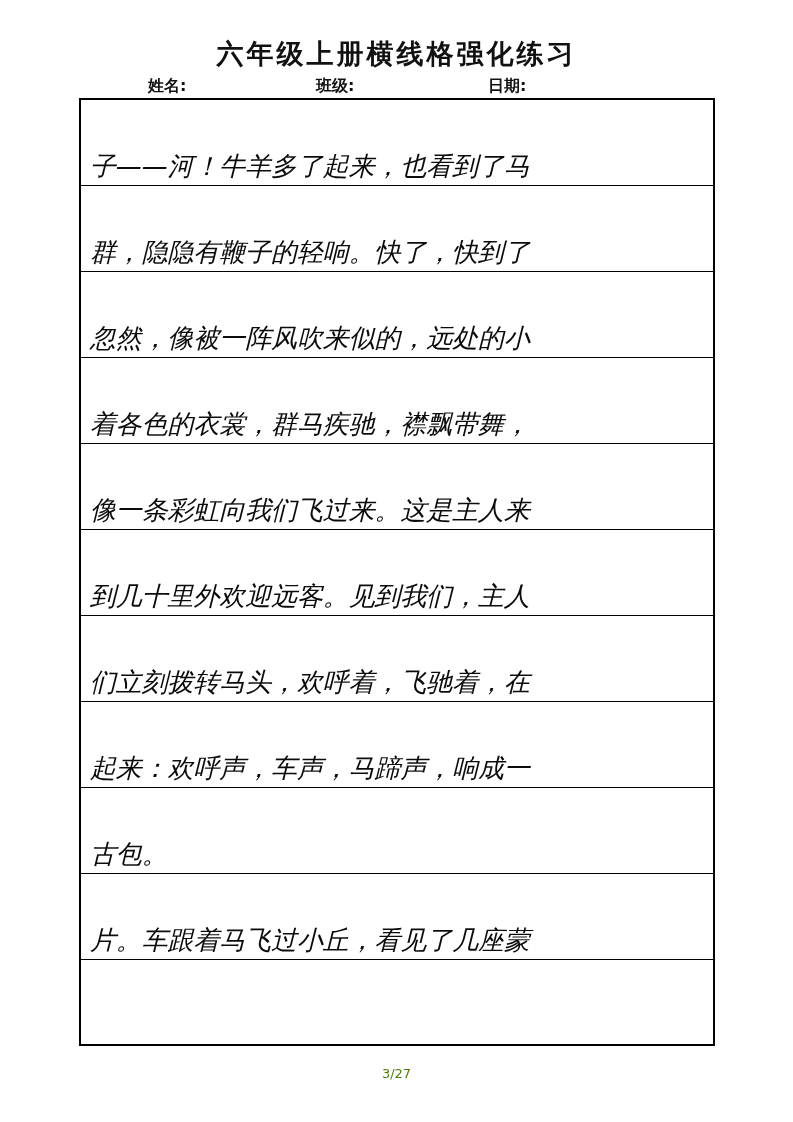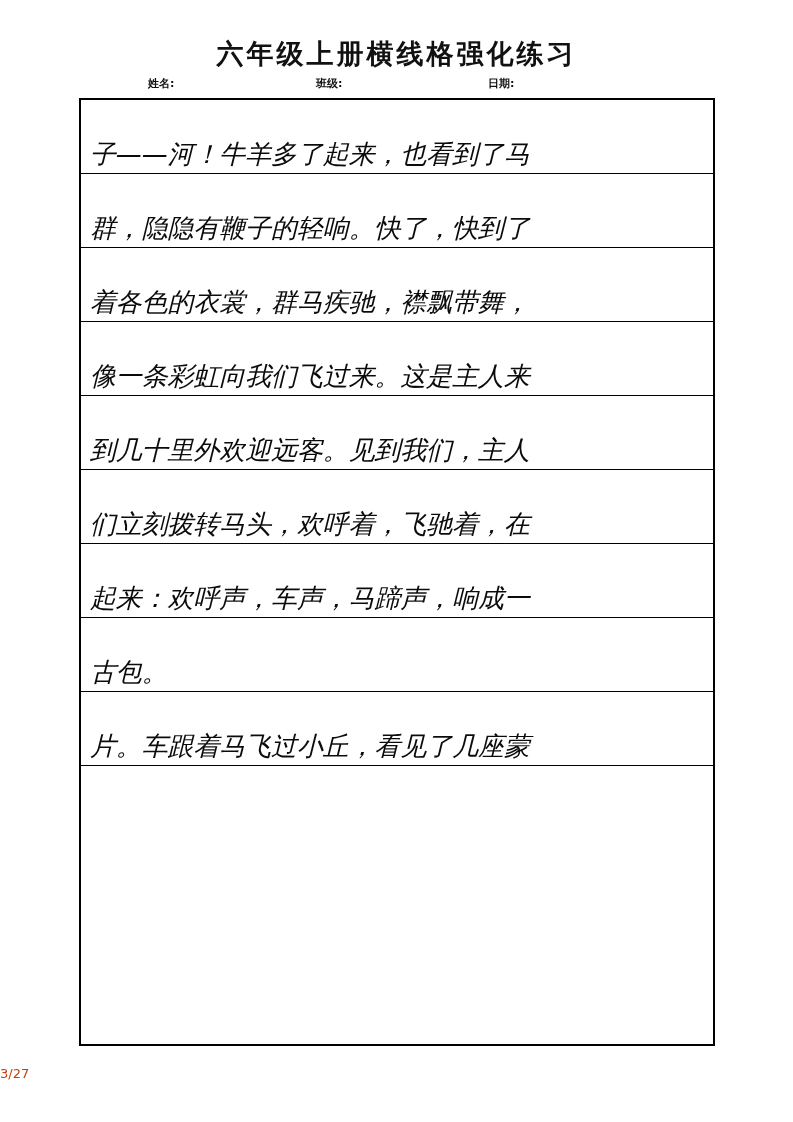--- a/index.html
+++ b/index.html
@@ -34,21 +34,21 @@
     font-weight: 700;
     color: #111;
   }
   .meta-row {
     position: absolute;
     left: 148px;
     top: 76px;
     width: 520px;
     height: 20px;
     font-family: "DejaVu Sans", sans-serif;
-    font-size: 11px;
+    font-size: 16px;
     font-weight: bold;
     color: #111;
   }
   .meta-item {
     position: absolute;
     white-space: nowrap;
   }
   .meta-name { left: 0px; }
   .meta-class { left: 160px; margin-left: 8px; }
   .meta-date { left: 340px; }
@@ -58,21 +58,21 @@
     left: 79px;
     top: 98px;
     width: 636px;
     height: 948px;
     border: 2px solid #000;
     box-sizing: border-box;
     background: #fff;
   }
   .row {
     position: relative;
-    height: 74px;
+    height: 86px;
     box-sizing: border-box;
     border-bottom: 1.5px solid #000;
     overflow: hidden;
   }
   .row:last-child {
     border-bottom: none;
   }
   .row .text {
     position: absolute;
     left: 9px;
@@ -87,24 +87,24 @@
     font-weight: 500;
     color: #0b0b0b;
     transform: scaleX(0.995);
     transform-origin: left bottom;
   }
   .footer {
     position: absolute;
     left: 0;
     top: 1066px;
     width: 793px;
-    text-align: left;
+    text-align: center;
     font-family: "DejaVu Sans", sans-serif;
     font-size: 13px;
-    color: #c2410c;
+    color: #4d7c0f;
   }
 </style>
 </head>
 <body>
 
 <div class="page">
 
   <div class="title">六年级上册横线格强化练习</div>
 
   <div class="meta-row">
@@ -112,20 +112,23 @@
     <span class="meta-item meta-class">班级:</span>
     <span class="meta-item meta-date">日期:</span>
   </div>
 
   <div class="sheet">
     <div class="row">
       <div class="text">子——河！牛羊多了起来，也看到了马</div>
     </div>
     <div class="row">
       <div class="text">群，隐隐有鞭子的轻响。快了，快到了</div>
+    </div>
+    <div class="row">
+      <div class="text">忽然，像被一阵风吹来似的，远处的小</div>
     </div>
     <div class="row">
       <div class="text">着各色的衣裳，群马疾驰，襟飘带舞，</div>
     </div>
     <div class="row">
       <div class="text">像一条彩虹向我们飞过来。这是主人来</div>
     </div>
     <div class="row">
       <div class="text">到几十里外欢迎远客。见到我们，主人</div>
     </div>

